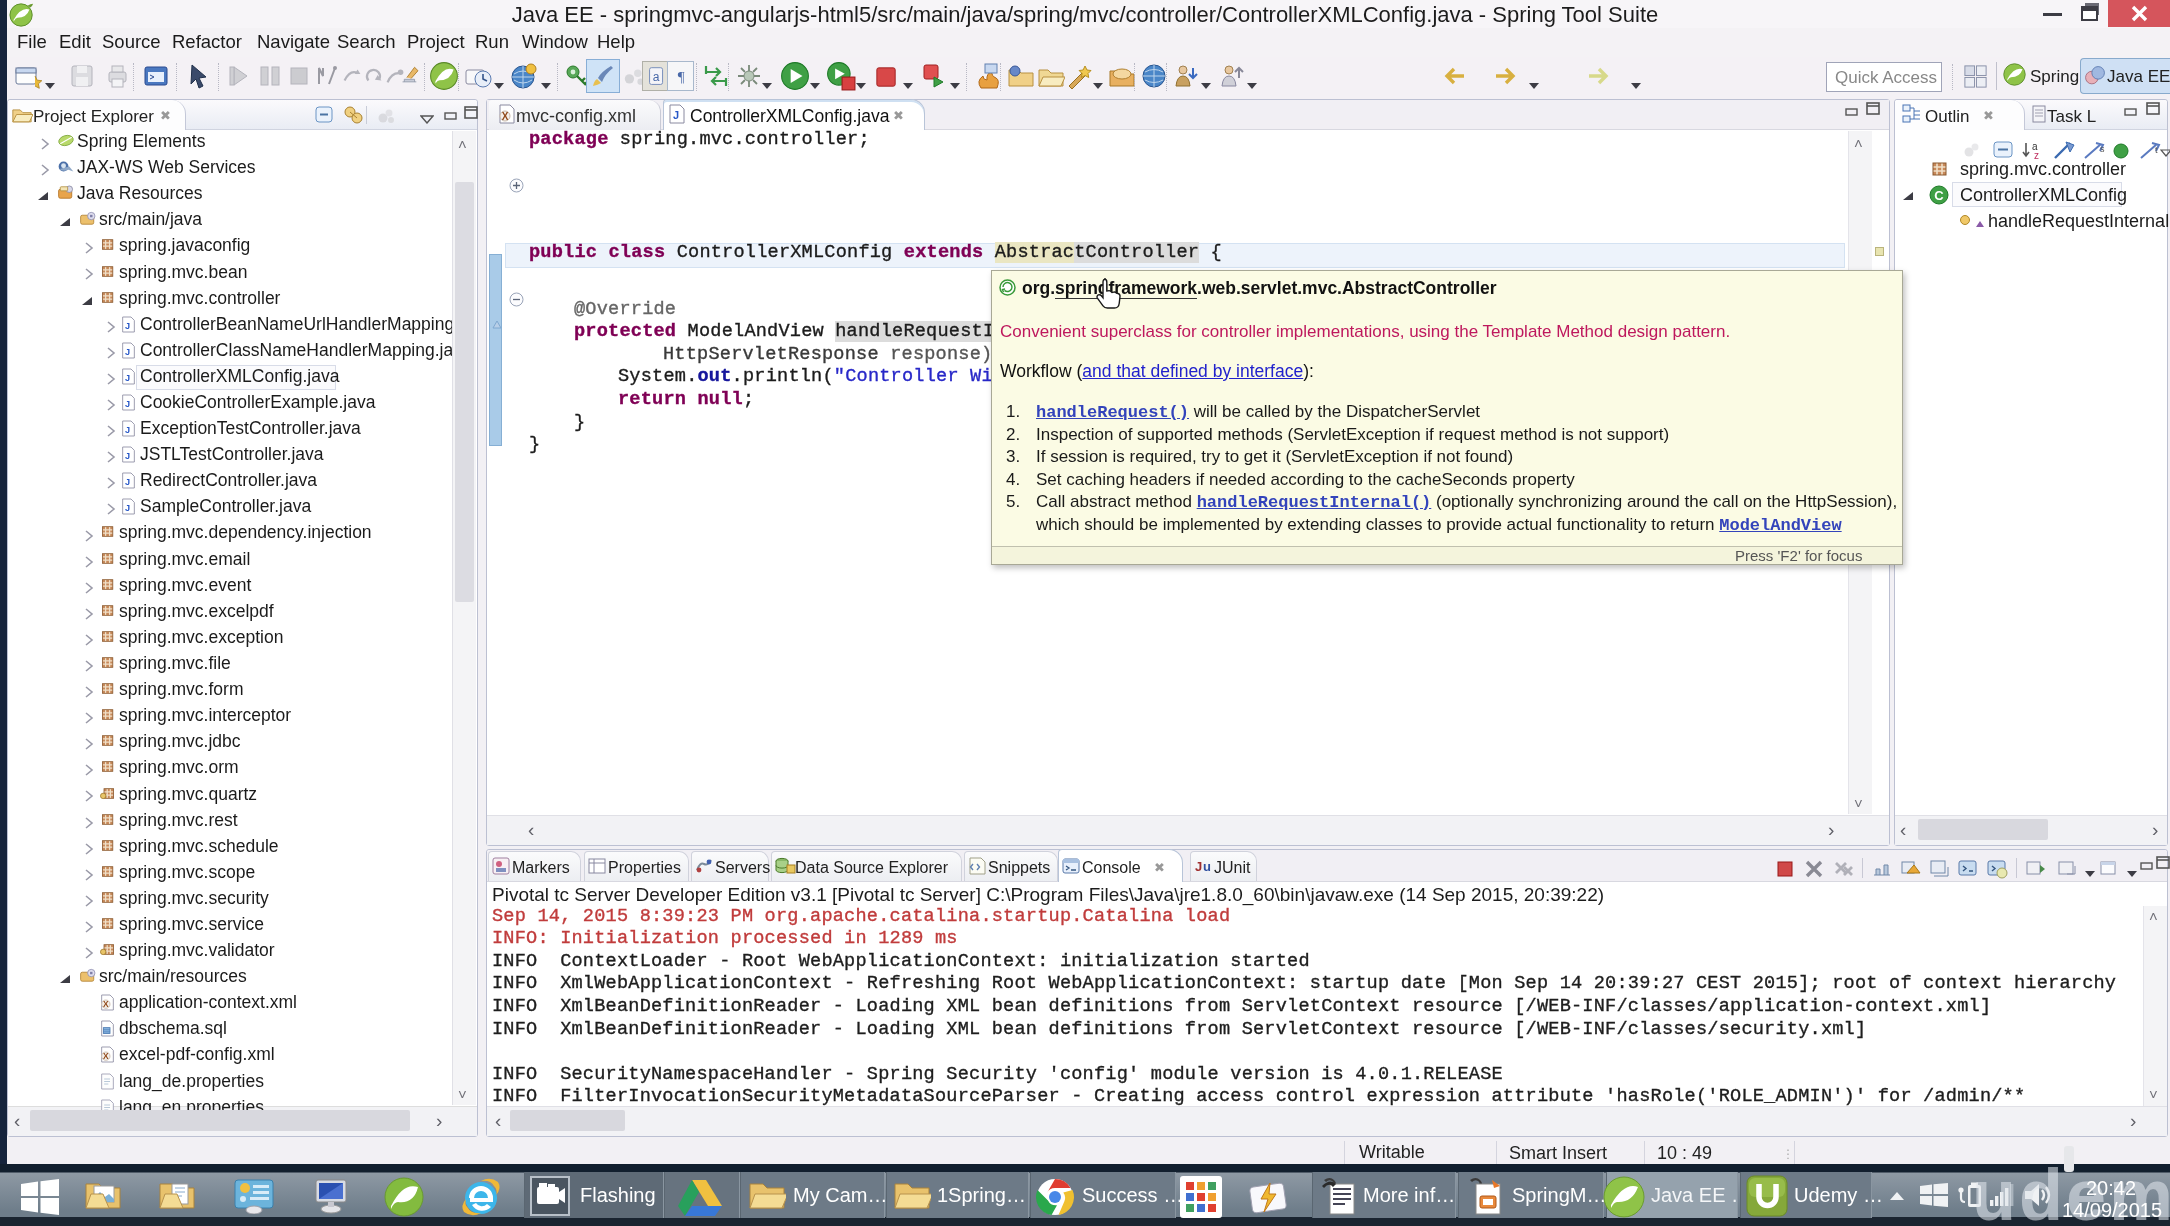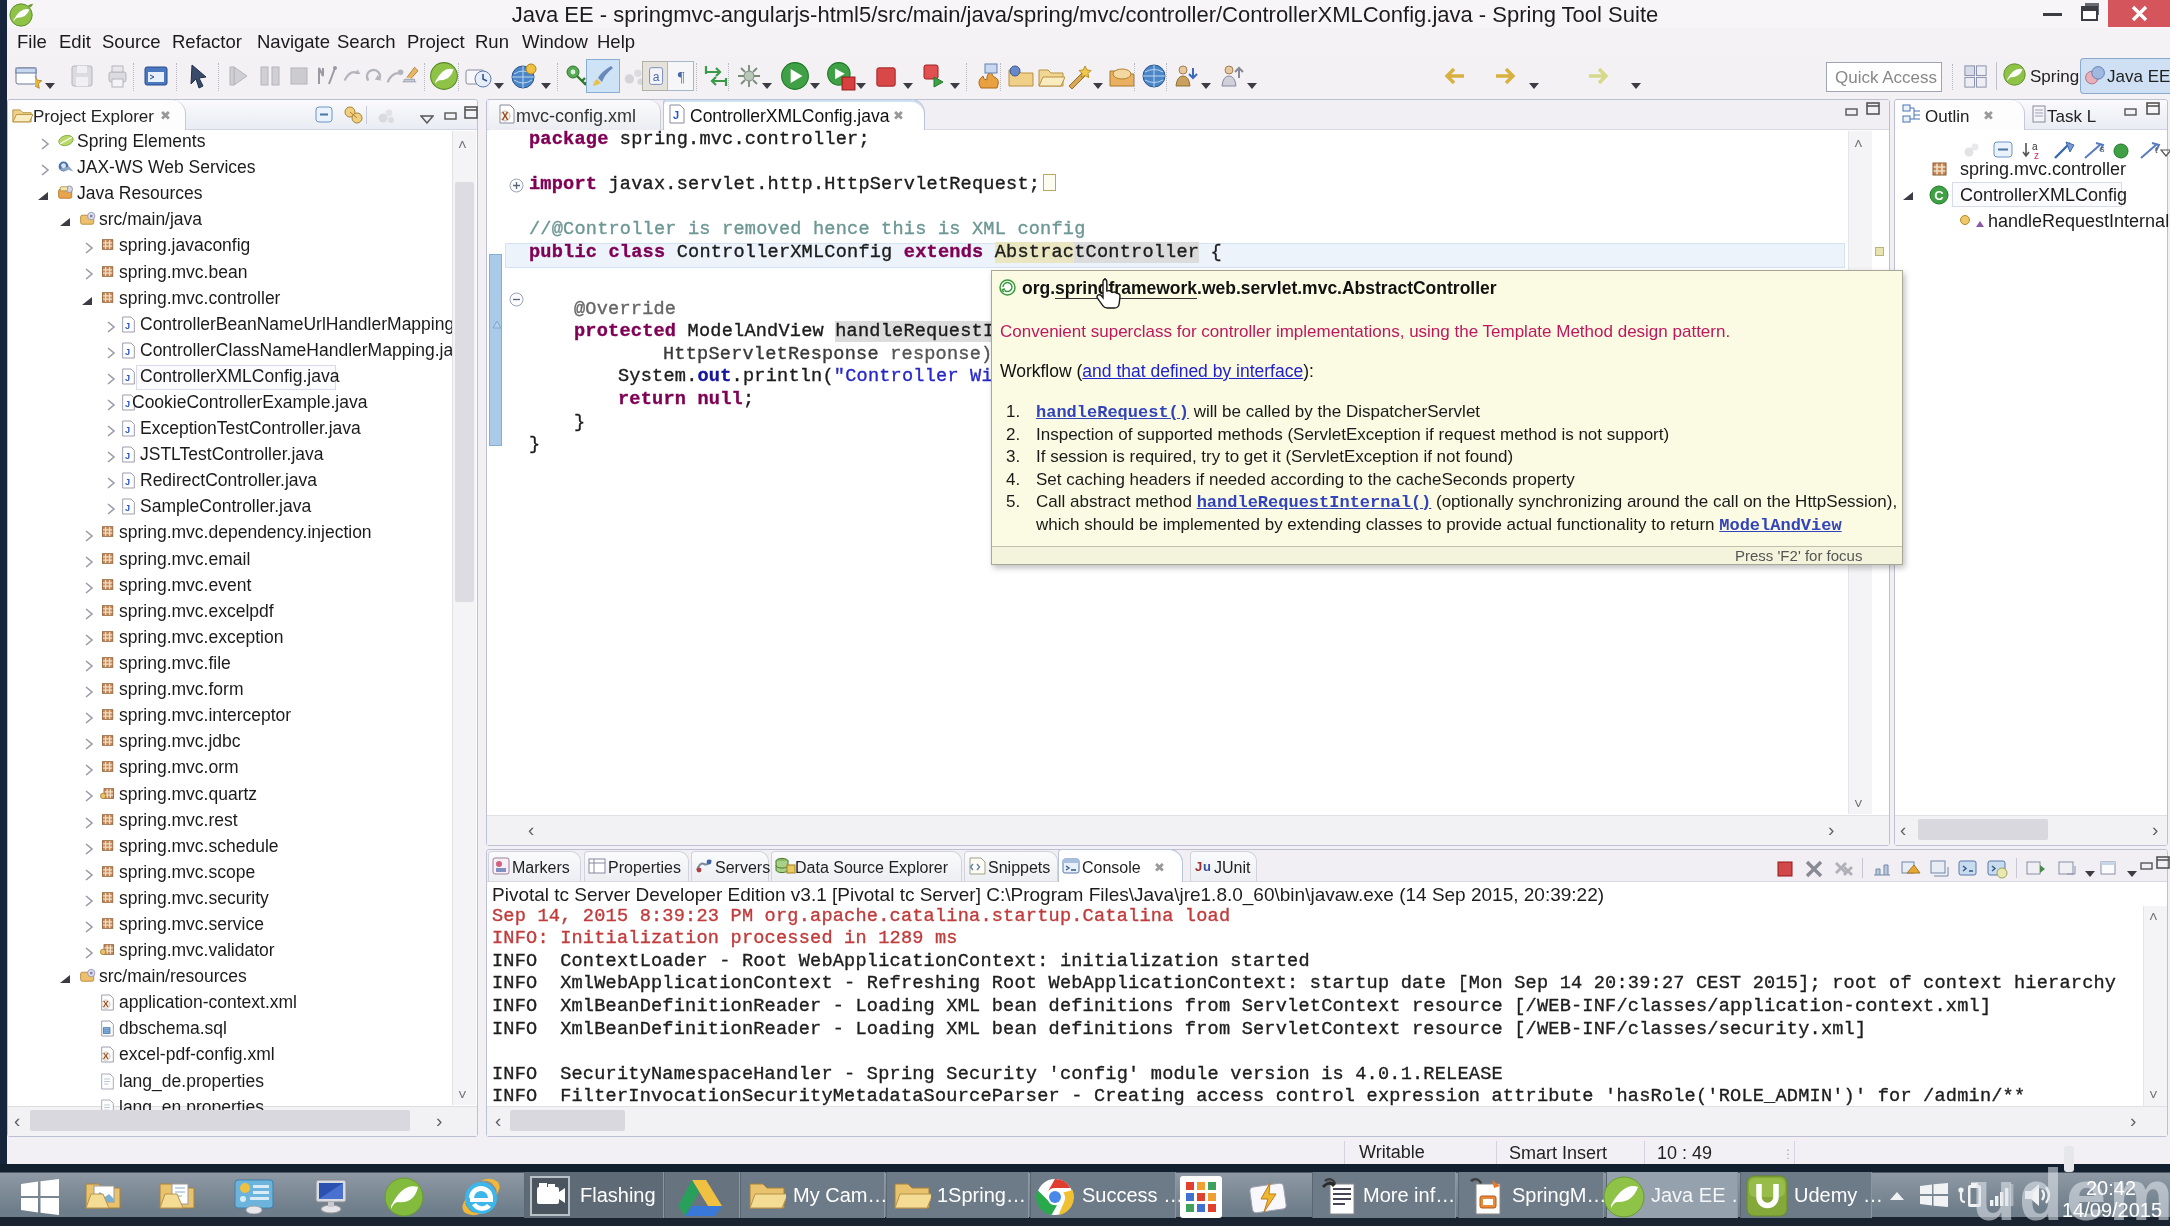--- a/index.html
+++ b/index.html
@@ -421,21 +421,21 @@
             <text x="8" y="15" font-size="11" font-weight="bold" fill="#2858c8" text-anchor="middle" font-family="Liberation Sans">J</text>
           </svg></span>
         <span class="tree-row" style="left:140px;top:366px">ControllerXMLConfig.java</span>
 <span class="abs" style="left:106px;top:397px"><svg width="10" height="12" viewBox="0 0 10 12">
             <path d="M2 1 L8 6 L2 11" fill="none" stroke="#9a9aa8" stroke-width="1.6"></path>
           </svg></span>
         <span class="abs" style="left:121px;top:394px"><svg width="15" height="17" viewBox="0 0 18 20">
             <path d="M2 1 h10 l4 4 v14 h-14 z" fill="#fff" stroke="#8a8aa0"></path>
             <text x="8" y="15" font-size="11" font-weight="bold" fill="#2858c8" text-anchor="middle" font-family="Liberation Sans">J</text>
           </svg></span>
-        <span class="tree-row" style="left:132px;top:392px">CookieControllerExample.java</span>
+        <span class="tree-row" style="left:140px;top:392px">CookieControllerExample.java</span>
 <span class="abs" style="left:106px;top:423px"><svg width="10" height="12" viewBox="0 0 10 12">
             <path d="M2 1 L8 6 L2 11" fill="none" stroke="#9a9aa8" stroke-width="1.6"></path>
           </svg></span>
         <span class="abs" style="left:121px;top:420px"><svg width="15" height="17" viewBox="0 0 18 20">
             <path d="M2 1 h10 l4 4 v14 h-14 z" fill="#fff" stroke="#8a8aa0"></path>
             <text x="8" y="15" font-size="11" font-weight="bold" fill="#2858c8" text-anchor="middle" font-family="Liberation Sans">J</text>
           </svg></span>
         <span class="tree-row" style="left:140px;top:418px">ExceptionTestController.java</span>
 <span class="abs" style="left:106px;top:449px"><svg width="10" height="12" viewBox="0 0 10 12">
             <path d="M2 1 L8 6 L2 11" fill="none" stroke="#9a9aa8" stroke-width="1.6"></path>
@@ -692,22 +692,20 @@
       </svg></span>
 <span class="abs" style="left:1875px;top:247px;width:9px;height:9px;background:#e8e4b0;border:1px solid #bab47c"></span>
 <span class="abs" style="left:1875px;top:318px;width:9px;height:9px;background:#e0e0e4;border:1px solid #b0b0bc"></span>
 <div class="abs" style="left:1848px;top:131px;width:24px;height:683px;background:#f4f4f6;border-left:1px solid #e4e4ea"></div>
 <span class="abs" style="left:1854px;top:135px;color:#707078;font-size:15px">˄</span>
 <span class="abs" style="left:1854px;top:795px;color:#707078;font-size:15px">˅</span>
 <div class="abs" style="left:487px;top:815px;width:1402px;height:30px;background:#f2f2f5;border-top:1px solid #e0e0e6"></div>
 <span class="abs" style="left:528px;top:819px;color:#606068;font-size:19px">‹</span>
 <span class="abs" style="left:1828px;top:819px;color:#606068;font-size:19px">›</span>
   <div class="cline" style="left:529px;top:129.0px"><span class="kw">package</span> spring.mvc.controller;</div>
-<div class="cline" style="left:529px;top:174.2px"><span class="kw">import</span> javax.servlet.http.HttpServletRequest;<span style="display:inline-block;width:13px;height:17px;border:1px solid #b8a860;background:#fcfcf0;vertical-align:-2px;margin-left:3px"></span></div>
-<div class="cline" style="left:529px;top:219.4px"><span style="color:#6d9794">//@Controller is removed hence this is XML config</span></div>
 <div class="cline" style="left:529px;top:242.0px"><span class="kw">public</span> <span class="kw">class</span> ControllerXMLConfig <span class="kw">extends</span> <span style="background:#eae6c2">Abstrac</span><span style="background:#dcdcdc">tController</span> {</div>
 <div class="cline" style="left:574px;top:298.5px"><span style="color:#666">@Override</span></div>
 <div class="cline" style="left:574px;top:321.1px"><span class="kw">protected</span> ModelAndView <span style="background:#dcdcdc">handleRequestInt</span></div>
 <div class="cline" style="left:663px;top:343.7px"><span style="color:#3a3a3a">HttpServletResponse</span> <span style="color:#555">response)</span></div>
 <div class="cline" style="left:618px;top:366.3px">System.<span style="color:#16169c;font-weight:bold">out</span>.println(<span style="color:#2828c8">"Controller Wi</span></div>
 <div class="cline" style="left:618px;top:388.9px"><span class="kw">return</span> <span class="kw">null</span>;</div>
 <div class="cline" style="left:574px;top:411.5px">}</div>
 <div class="cline" style="left:529px;top:434.1px">}</div>
   <div class="abs" style="left:991px;top:270px;width:912px;height:295px;background:#fbfbe4;border:1px solid #a8a896;box-shadow:2px 3px 6px rgba(0,0,0,0.25)"></div>
 <span class="abs" style="left:999px;top:279px"><svg width="17" height="17" viewBox="0 0 17 17">

